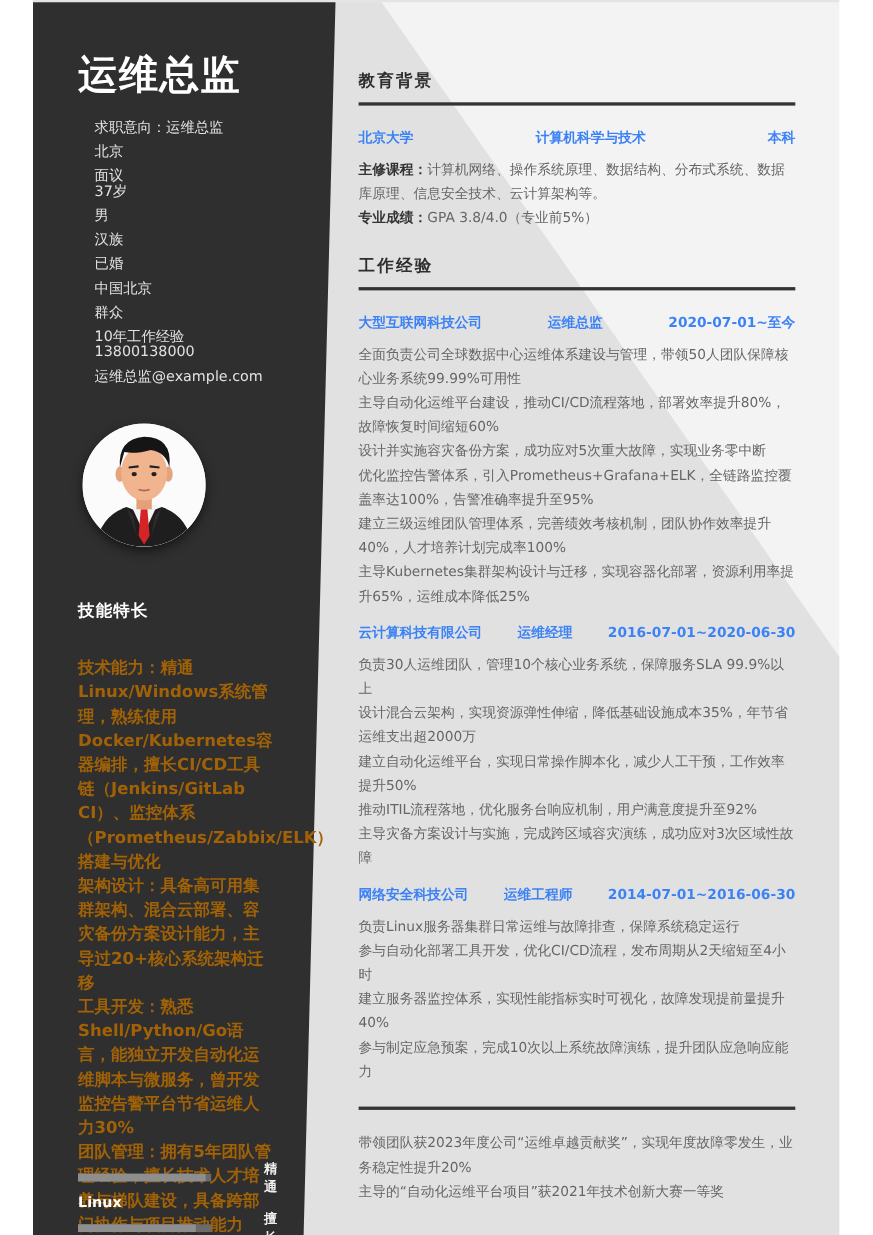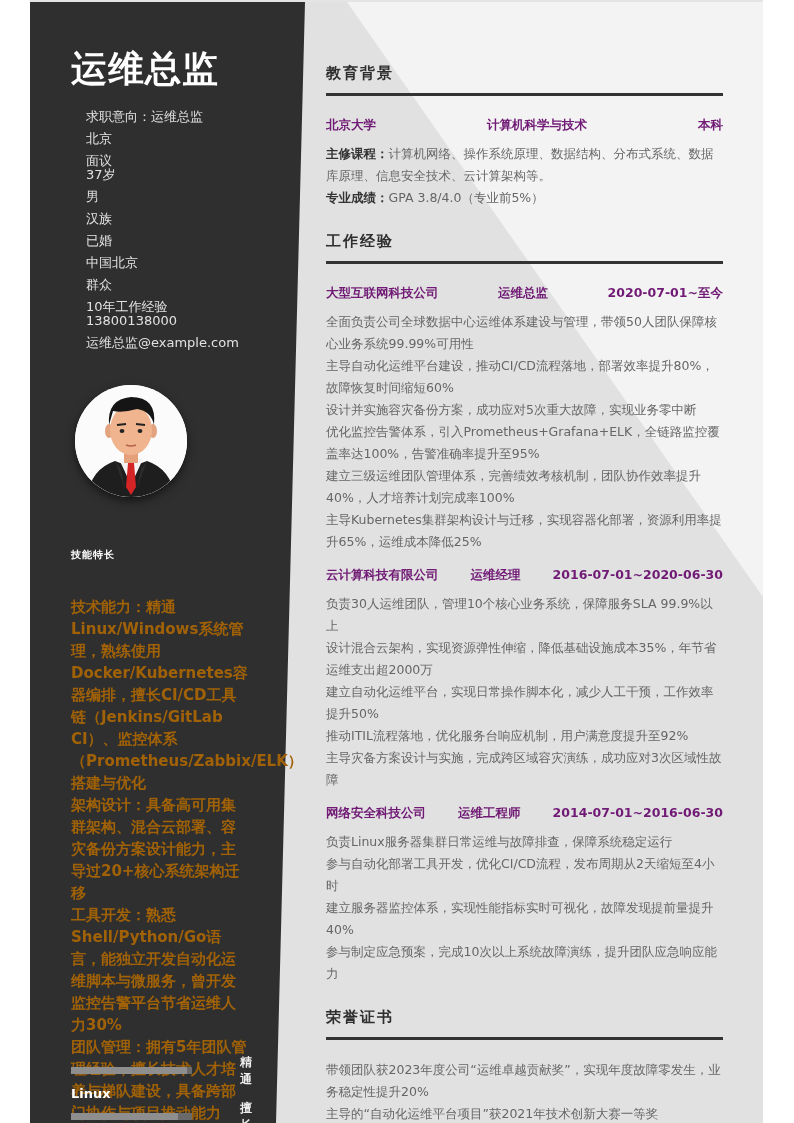--- a/index.html
+++ b/index.html
@@ -19,39 +19,39 @@
   }
   .info-list { position: absolute; left: 86px; top: 106px; width: 200px; }
   .info-item { font-size: 13px; line-height: 22px; color: #e2e2e2; white-space: nowrap; }
   .info-item.tight { margin-top: -8px; }
   .avatar {
     position: absolute; left: 75px; top: 385px; width: 112px; height: 112px;
     border-radius: 50%; overflow: hidden; background: #fafafa;
     box-shadow: 0 4px 10px rgba(0,0,0,0.55);
   }
   .skills-title {
-    position: absolute; left: 71px; top: 544px; font-size: 10px; font-weight: bold;
+    position: absolute; left: 71px; top: 544px; font-size: 15px; font-weight: bold;
     color: #ffffff; line-height: 22px; letter-spacing: 1px;
   }
   .skills-body { position: absolute; left: 71px; top: 596px; width: 178px; }
   .skill-para { font-size: 15px; line-height: 22px; font-weight: bold; color: #a16207; margin: 0; }
   .skill-bars { position: absolute; left: 71px; top: 1059px; width: 190px; }
   .bar-row { display: flex; align-items: center; height: 23px; }
   .bar-track { width: 139px; height: 7px; background: #6a6a6a; position: relative; }
   .bar-fill { position: absolute; left: 0; top: 0; height: 7px; background: #8e8e8e; }
   .bar-level { margin-left: 12px; font-size: 12px; font-weight: bold; color: #eeeeee; padding-left: 36px; }
   .bar-name { font-size: 13px; font-weight: bold; color: #ffffff; height: 23px; line-height: 23px; }
 
   .main { position: absolute; left: 326px; top: 62px; width: 397px; color: #333; }
   .section + .section { margin-top: 21px; }
   .sec-title { font-size: 15px; font-weight: bold; line-height: 22px; height: 22px; color: #2e2e2e; letter-spacing: 2px; }
   .sec-line { margin-top: 9px; height: 3px; background: #333333; }
   .row-head {
     display: flex; justify-content: space-between; font-size: 12.5px; font-weight: bold;
-    line-height: 22px; color: #701a75; white-space: nowrap;
+    line-height: 22px; color: #3b82f6; white-space: nowrap;
   }
   .sec-line + .row-head, .sec-line + .block { margin-top: 18px; }
   .lines { margin-top: 7px; }
   .line { font-size: 12.5px; line-height: 22px; color: #666666; }
   .line b { color: #333333; }
   .job + .job { margin-top: 11px; }
   .honors { margin-top: 19px; }
 </style>
 </head>
 <body>
@@ -196,21 +196,20 @@
       <div class="lines">
         <div class="line">负责Linux服务器集群日常运维与故障排查，保障系统稳定运行</div>
         <div class="line">参与自动化部署工具开发，优化CI/CD流程，发布周期从2天缩短至4小时</div>
         <div class="line">建立服务器监控体系，实现性能指标实时可视化，故障发现提前量提升40%</div>
         <div class="line">参与制定应急预案，完成10次以上系统故障演练，提升团队应急响应能力</div>
       </div>
     </div>
   </div>
 
   <div class="section">
-    <div class="sec-title">荣誉证书</div>
     <div class="sec-line"></div>
     <div class="honors">
       <div class="line">带领团队获2023年度公司“运维卓越贡献奖”，实现年度故障零发生，业务稳定性提升20%</div>
       <div class="line">主导的“自动化运维平台项目”获2021年技术创新大赛一等奖</div>
     </div>
   </div>
 
 </div>
 
 </body></html>

